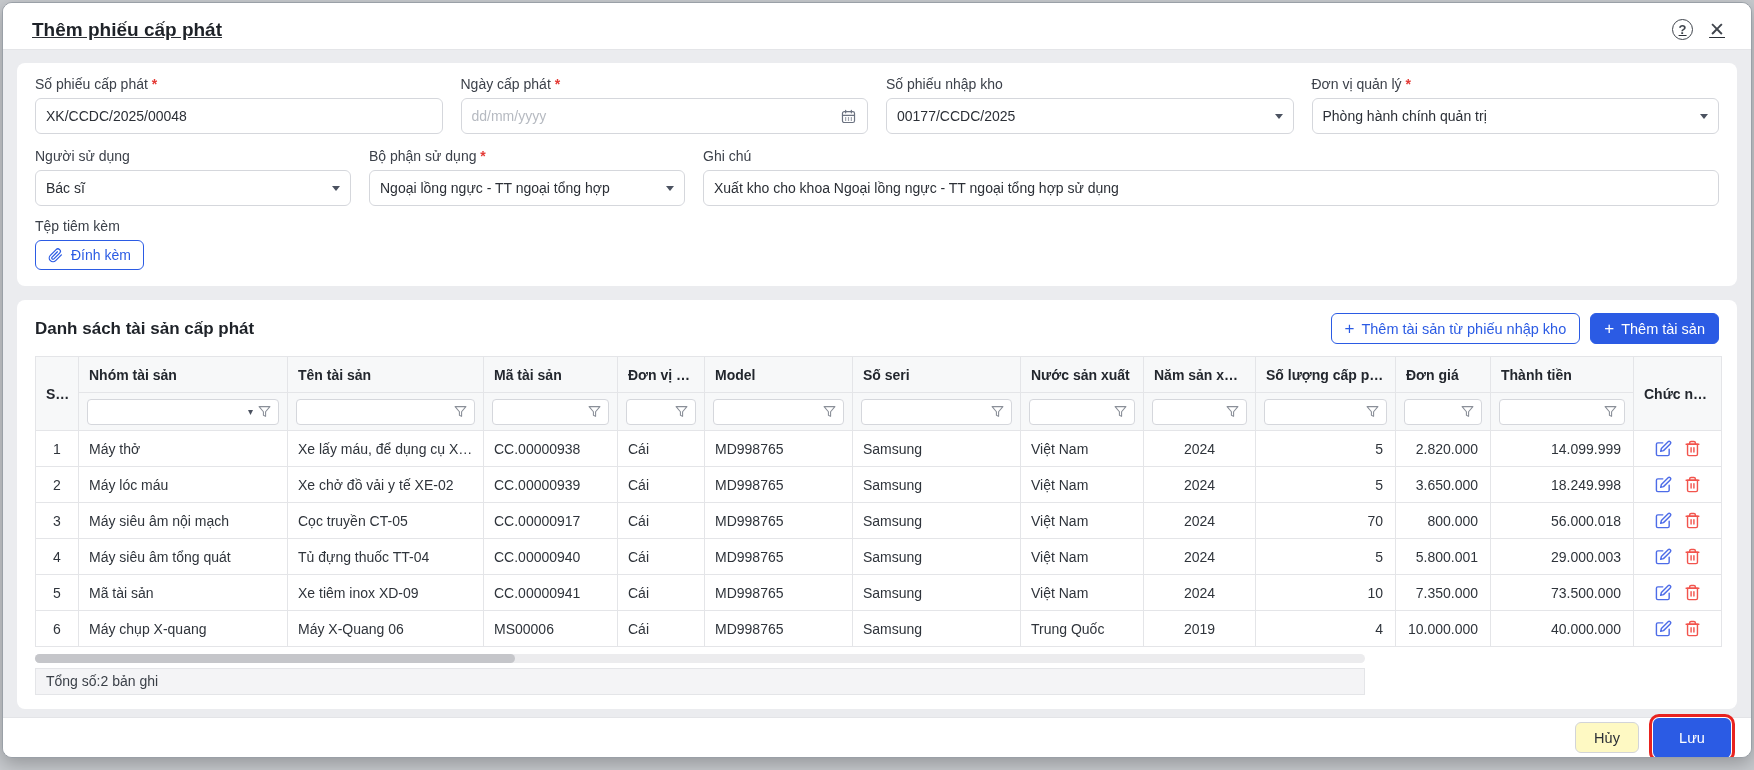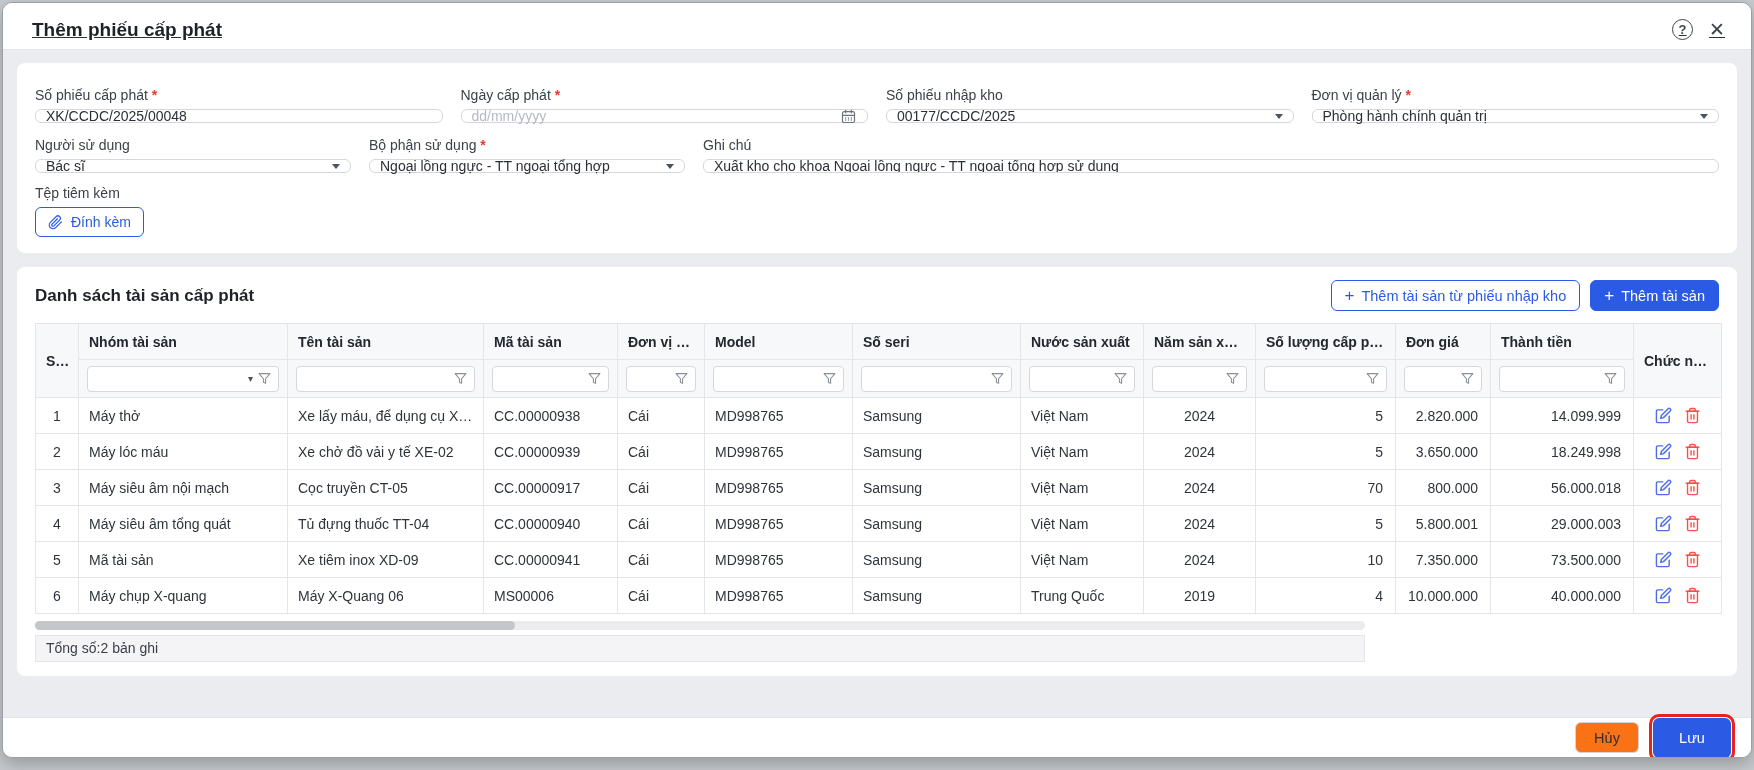--- a/index.html
+++ b/index.html
@@ -27,29 +27,29 @@
   .help-circle {
     width:21px; height:21px; border:1.6px solid #3f444c; border-radius:50%;
     display:flex; align-items:center; justify-content:center;
     font-size:13px; font-weight:700; color:#3f444c; cursor:pointer;
   }
   .close-x { font-size:19px; color:#3f444c; cursor:pointer; line-height:1; }
   
   .modal-body { flex:1 1 auto; padding:13px 14px; overflow:hidden; }
   .card { background:#ffffff; border-radius:8px; }
   .form-card { padding:13px 18px 16px; margin-bottom:14px; }
-  .form-grid { display:grid; gap:8px 18px;margin-top:11px; }
+  .form-grid { display:grid; gap:8px 18px; }
   .row1 { grid-template-columns:repeat(4,1fr); margin-bottom:14px; }
   .row2 { grid-template-columns:316px 316px 1fr; margin-bottom:12px; }
   .field .flabel {
     font-size:14px; color:#3c414a; margin-bottom:6px; white-space:nowrap;
   }
   .flabel.required::after { content:" *"; color:#e43a35; font-weight:700; }
   .control, input.control {
-    width:100%; height:14px; border:1px solid #d5d7dc; border-radius:6px;
+    width:100%; height:36px; border:1px solid #d5d7dc; border-radius:6px;
     background:#fff; font-size:14px; color:#2b2f36; padding:0 10px;
     display:flex; align-items:center; font-family:inherit;
   }
   input.control { outline:none; }
   input.control::placeholder { color:#b6bac1; }
   .control.select { justify-content:space-between; cursor:pointer; }
   .control.with-icon { position:relative; }
   .control.with-icon input {
     border:none; outline:none; flex:1; font-size:14px; font-family:inherit;
     color:#2b2f36; background:transparent;
@@ -107,21 +107,21 @@
     background:#f4f4f6; border:1px solid #e4e5e8; padding:0 10px;
     font-size:14px; color:#3a3f47;
   }
   
   .modal-footer {
     flex:0 0 auto; height:40px; background:#fff; border-top:1px solid #e3e4e7;
     display:flex; align-items:center; justify-content:flex-end; gap:14px;
     padding-right:16px;
   }
   .btn-cancel {
-    height:31px; min-width:64px; padding:0 16px; background:#f97316;
+    height:31px; min-width:64px; padding:0 16px; background:#fef9c3;
     border:1px solid #d2d4d9; border-radius:6px; font-size:14.5px;
     color:#2b2f36; cursor:pointer; font-family:inherit;
   }
   .btn-save {
     height:40px; min-width:78px; padding:0 22px; background:var(--accent);
     border:none; border-radius:6px; font-size:14.5px; color:#fff;
     cursor:pointer; font-family:inherit;
     box-shadow:0 0 0 1px #ffffff, 0 0 0 4px var(--highlight);
     margin-right:4px;
   }

